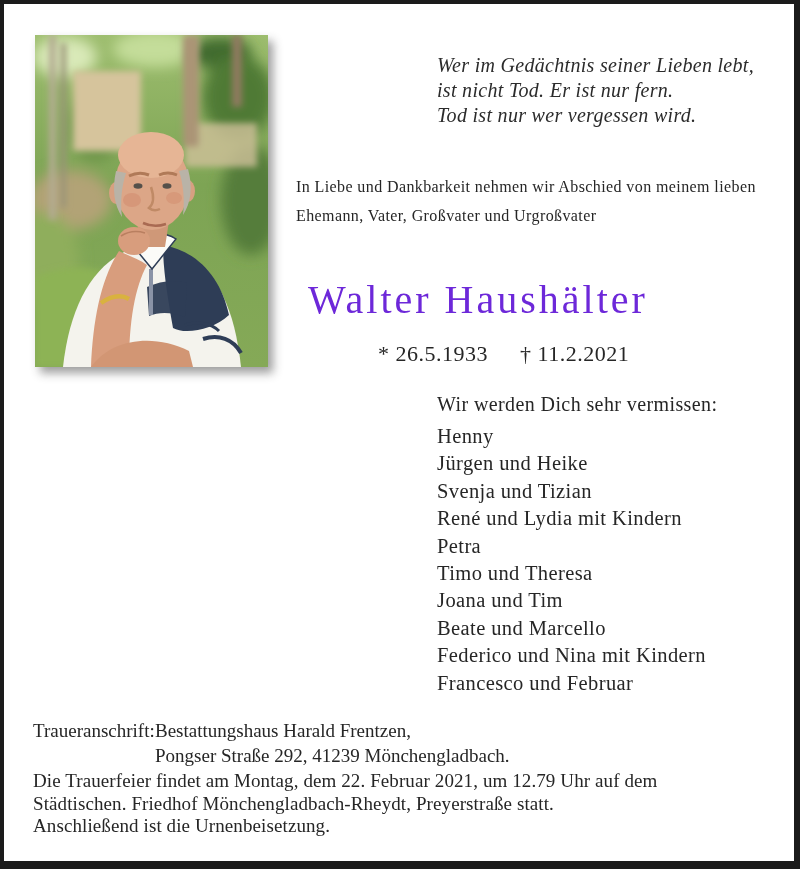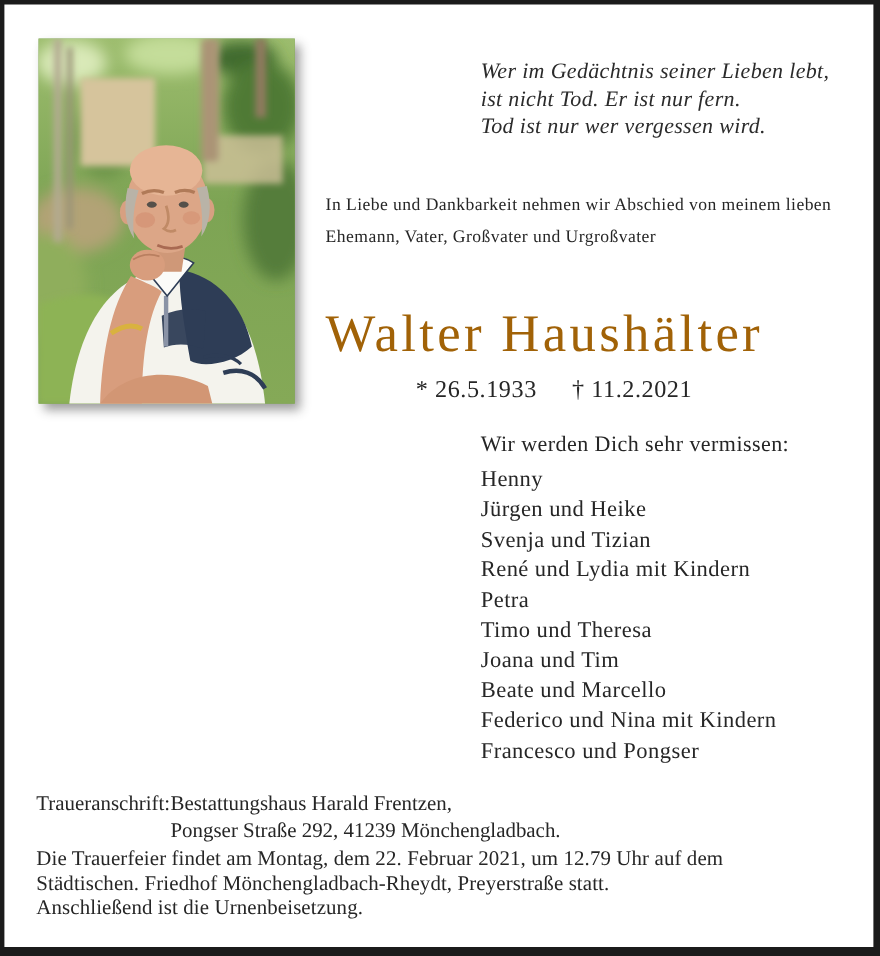--- a/index.html
+++ b/index.html
@@ -37,25 +37,25 @@
 
   .intro {
     left: 292px; top: 168px;
     width: 484px;
     font-size: 16px;
     line-height: 29px;
     letter-spacing: 0.4px;
   }
 
   .deceased-name {
-    left: 292px; top: 272px;
-    font-size: 48px;
+    left: 304px; top: 272px;
+    font-size: 40px;
     letter-spacing: 3px;
     white-space: nowrap;
-    color: #a16207;
+    color: #6d28d9;
   }
 
   .dates {
     left: 374px; top: 337px;
     display: flex;
     gap: 32px;
     font-size: 22px;
     letter-spacing: 0.5px;
   }
 
@@ -186,21 +186,21 @@
   <div class="abs mourners">
     <div>Henny</div>
     <div>Jürgen und Heike</div>
     <div>Svenja und Tizian</div>
     <div>René und Lydia mit Kindern</div>
     <div>Petra</div>
     <div>Timo und Theresa</div>
     <div>Joana und Tim</div>
     <div>Beate und Marcello</div>
     <div>Federico und Nina mit Kindern</div>
-    <div>Francesco und Pongser</div>
+    <div>Francesco und Februar</div>
   </div>
 
   <div class="abs address">
     <span class="addr-label">Traueranschrift:</span>
     <span class="addr-lines">
       <span>Bestattungshaus Harald Frentzen,</span>
       <span>Pongser Straße 292, 41239 Mönchengladbach.</span>
     </span>
   </div>
 

